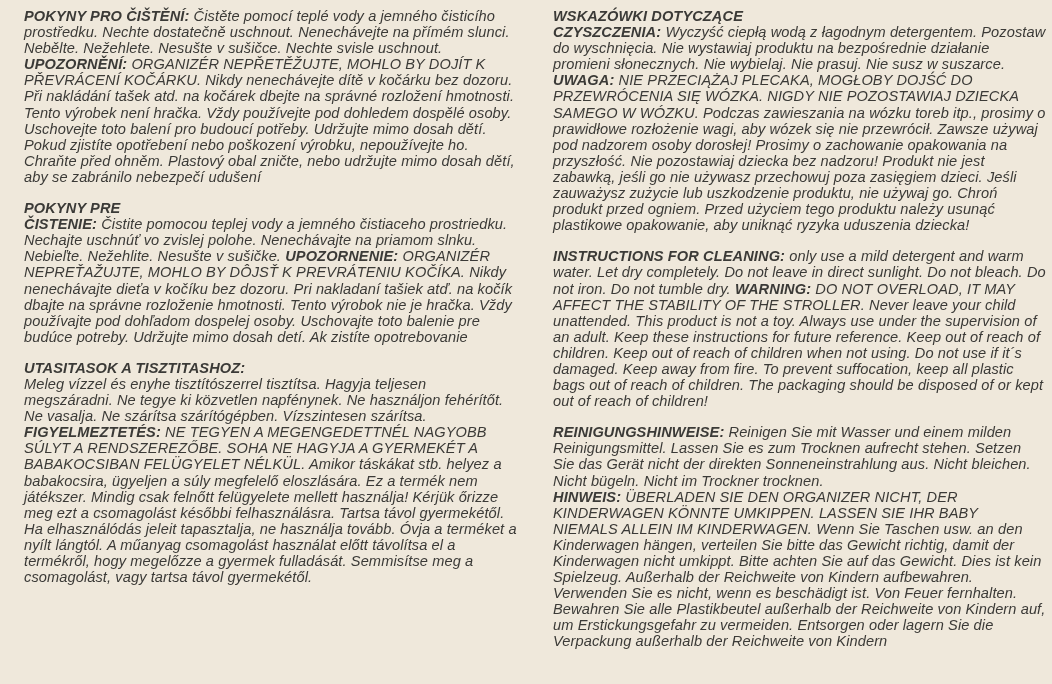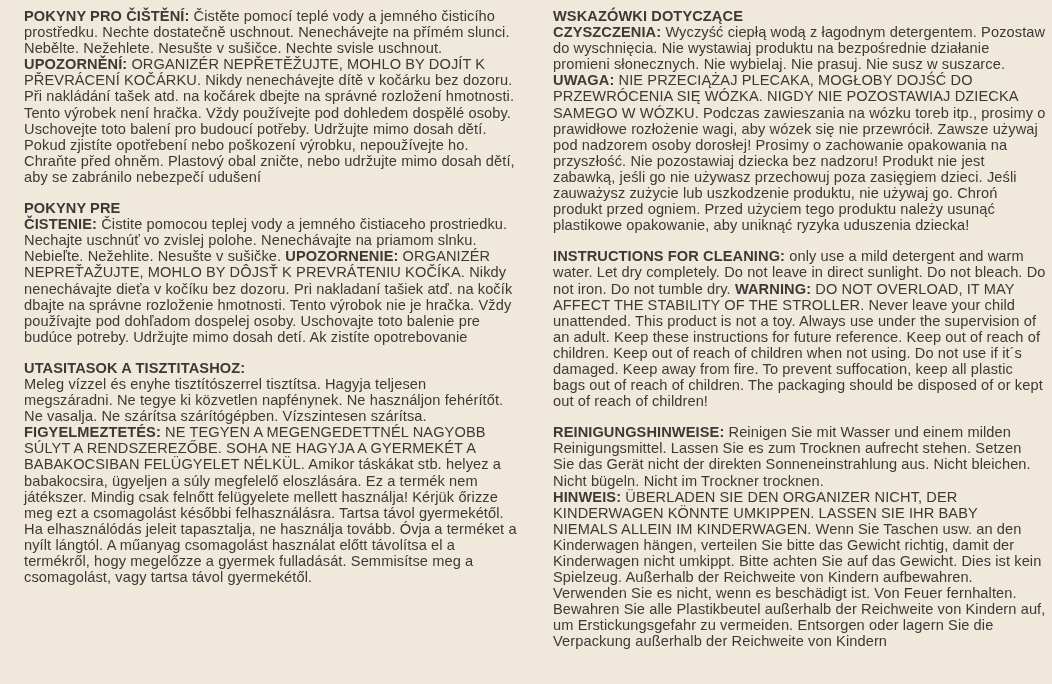--- a/index.html
+++ b/index.html
@@ -18,20 +18,21 @@
   .page {
     display: flex;
     width: 100%;
     height: 100%;
     padding: 8px 6px 4px 24px;
     column-gap: 24px;
   }
   .col {
     flex: 1 1 0;
     min-width: 0;
+    font-style: italic;
   }
   .col.right { padding-left: 12px; }
   .section {
     margin: 0 0 15px 0;
   }
   .section:last-child { margin-bottom: 0; }
   strong { font-weight: 700; }
 </style>
 </head>
 <body style="background: rgb(239, 232, 219); color: rgb(59, 58, 55);">

